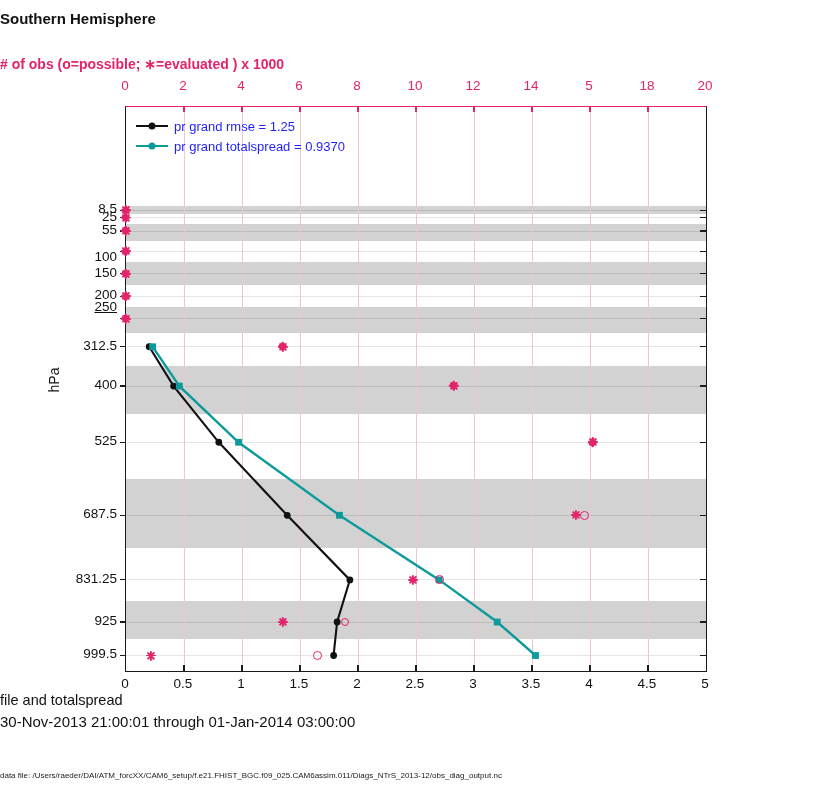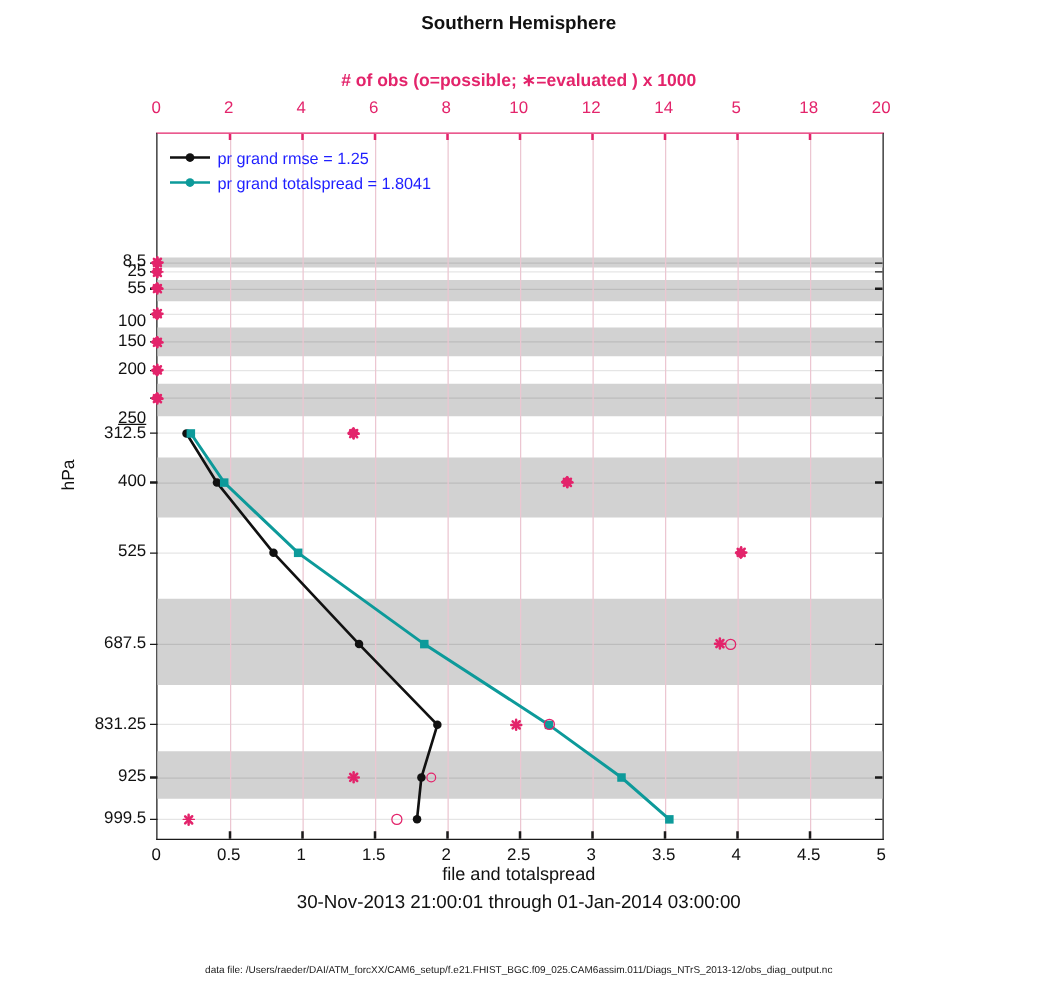--- a/index.html
+++ b/index.html
@@ -8,21 +8,21 @@
     --ink:#111111;
     --legendblue:#1f1fff;
     --band:#d2d2d2;
     --vgrid:#ecc6d1;
   }
   html,body{margin:0;padding:0;background:#ffffff;}
   #stage{
     position:relative;width:830px;height:800px;background:#ffffff;overflow:hidden;
     font-family:"Liberation Sans", sans-serif;color:#111;
   }
-  .ctr{position:absolute;left:0;width:830px;text-align:center;}
+  .ctr{position:absolute;left:0;width:830px;text-align:left;}
   #title1{top:10px;font-size:15px;font-weight:700;}
   #title2{top:32px;font-size:15px;font-weight:700;letter-spacing:0.2px;}
   #subtitle{top:56px;font-size:14px;font-weight:600;color:var(--pink);}
   #plot{
     position:absolute;left:125px;top:106px;width:580px;height:564px;
     border-left:1.4px solid #1a1a1a;border-right:1.4px solid #1a1a1a;
     border-bottom:1.8px solid #1a1a1a;border-top:1.6px solid var(--pink);
     box-sizing:content-box;background:#fff;
   }
   .band{position:absolute;left:0;width:580px;background:var(--band);}
@@ -70,21 +70,21 @@
       <div class="lrow">
         <span class="lsample black">
             <span class="ldot black"></span>
           </span>
         <span class="llabel">pr grand rmse = 1.25</span>
       </div>
       <div class="lrow">
         <span class="lsample teal">
             <span class="ldot teal"></span>
           </span>
-        <span class="llabel">pr grand totalspread = 1.8041</span>
+        <span class="llabel">pr grand totalspread = 0.9370</span>
       </div>
     </div>
   <div class="band" style="top: 99.4303px; height: 7.41514px;"></div>
       <div class="band" style="top: 117.294px; height: 16.8526px;"></div>
       <div class="band" style="top: 155.493px; height: 22.4701px;"></div>
       <div class="band" style="top: 200.433px; height: 25.2789px;"></div>
       <div class="band" style="top: 259.418px; height: 47.749px;"></div>
       <div class="band" style="top: 371.768px; height: 68.8147px;"></div>
       <div class="band" style="top: 493.949px; height: 37.806px;"></div>
       <div class="hgrid" style="top: 102.638px;"></div>
@@ -284,21 +284,21 @@
 
   <div id="xlabel" class="ctr">file and totalspread</div>
   <div id="daterange" class="ctr">30-Nov-2013 21:00:01 through 01-Jan-2014 03:00:00</div>
   <div id="datafile" class="ctr">data file: /Users/raeder/DAI/ATM_forcXX/CAM6_setup/f.e21.FHIST_BGC.f09_025.CAM6assim.011/Diags_NTrS_2013-12/obs_diag_output.nc</div>
 <div class="ylab" style="left: 37px; top: 201.138px;">8.5</div>
     <div class="ylab" style="left: 37px; top: 208.553px;">25</div>
     <div class="ylab" style="left: 37px; top: 222.035px;">55</div>
     <div class="ylab" style="left: 37px; top: 249px;">100</div>
     <div class="ylab" style="left: 37px; top: 264.728px;">150</div>
     <div class="ylab" style="left: 37px; top: 287.198px;">200</div>
-    <div class="ylab" style="left: 37px; top: 326px; text-decoration: underline;">250</div>
+    <div class="ylab" style="left: 37px; top: 299px; text-decoration: underline;">250</div>
     <div class="ylab" style="left: 37px; top: 337.756px;">312.5</div>
     <div class="ylab" style="left: 37px; top: 377.079px;">400</div>
     <div class="ylab" style="left: 37px; top: 433.254px;">525</div>
     <div class="ylab" style="left: 37px; top: 506.282px;">687.5</div>
     <div class="ylab" style="left: 37px; top: 570.884px;">831.25</div>
     <div class="ylab" style="left: 37px; top: 613.015px;">925</div>
     <div class="ylab" style="left: 37px; top: 646.496px;">999.5</div>
     <div class="xlab" style="left: 95px; top: 676px;">0</div>
     <div class="xlab" style="left: 153px; top: 676px;">0.5</div>
     <div class="xlab" style="left: 211px; top: 676px;">1</div>

